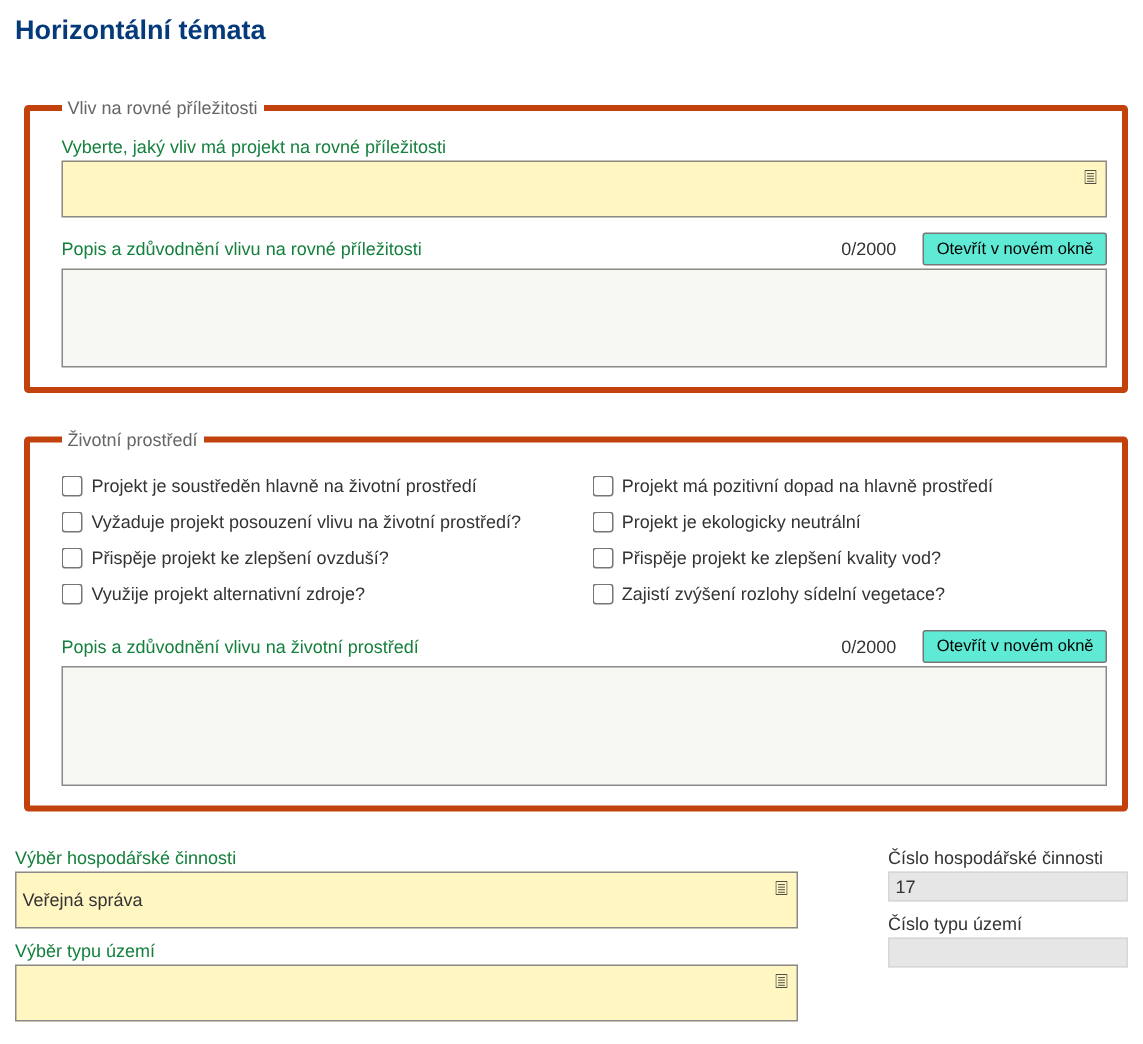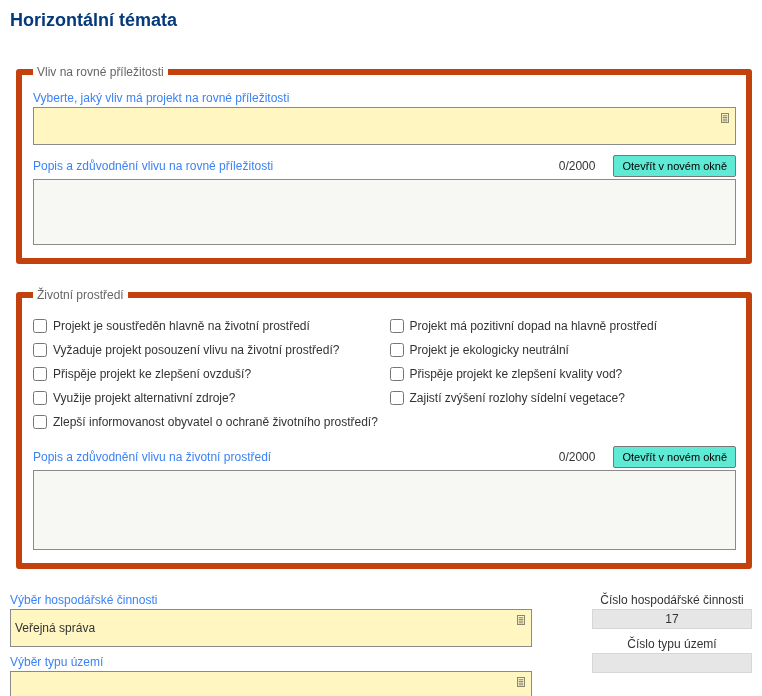--- a/index.html
+++ b/index.html
@@ -12,32 +12,32 @@
     background: #fff;
     width: 762px;
   }
   h2.page-title {
     font-size: 18px;
     font-weight: bold;
     color: #043a7a;
     margin: 2px 0 34px 2px;
   }
   fieldset {
-    border: 6px solid #c2410c;
+    border: 4px solid #c2410c;
     border-radius: 3px;
-    padding: 12px 10px 10px 11px;
+    padding: 12px 10px 10px 21px;
     margin: 0 0 24px 8px;
   }
   legend {
     color: #666;
     font-size: 12px;
     padding: 0 4px;
   }
   .field-label {
-    color: #3b82f6;
+    color: #15803d;
     margin-bottom: 2px;
     font-size: 12px;
   }
   .lookup-wrap {
     position: relative;
     margin-bottom: 10px;
   }
   .lookup-input {
     width: 100%;
     height: 38px;
@@ -117,21 +117,21 @@
   }
   .check-row label { color: #333; font-size: 12px; }
 
   .bottom-grid {
     display: flex;
     gap: 60px;
     margin: 14px 0 20px 2px;
     align-items: flex-start;
   }
   .bottom-left { flex: 1; max-width: 560px; }
-  .bottom-right { width: 160px; text-align: center; }
+  .bottom-right { width: 160px; }
   .num-label { font-size: 12px; color: #333; margin-bottom: 2px; }
   .num-value {
     background: #e6e6e6;
     border: 1px solid #d6d6d6;
     height: 20px;
     line-height: 18px;
     padding: 0 4px;
     font-size: 12px;
     color: #333;
     margin-bottom: 8px;
@@ -196,24 +196,20 @@
         <input type="checkbox" style="">
         <label>Vyžaduje projekt posouzení vlivu na životní prostředí?</label>
       </div>
       <div class="check-row">
         <input type="checkbox" style="">
         <label>Přispěje projekt ke zlepšení ovzduší?</label>
       </div>
       <div class="check-row">
         <input type="checkbox" style="">
         <label>Využije projekt alternativní zdroje?</label>
-      </div>
-      <div class="check-row">
-        <input type="checkbox" style="">
-        <label>Zlepší informovanost obyvatel o ochraně životního prostředí?</label>
       </div>
     </div>
     <div class="check-col">
       <div class="check-row">
         <input type="checkbox" style="">
         <label>Projekt má pozitivní dopad na hlavně prostředí</label>
       </div>
       <div class="check-row">
         <input type="checkbox" style="">
         <label>Projekt je ekologicky neutrální</label>

